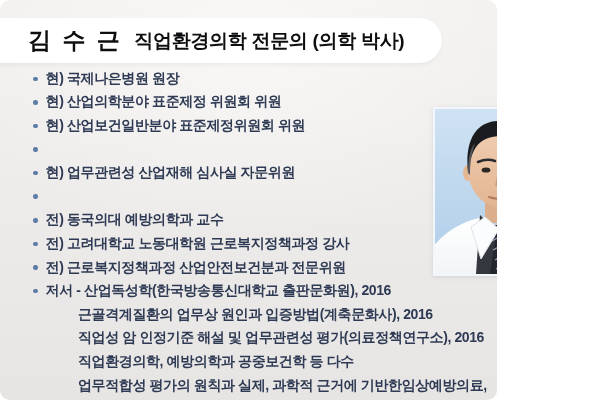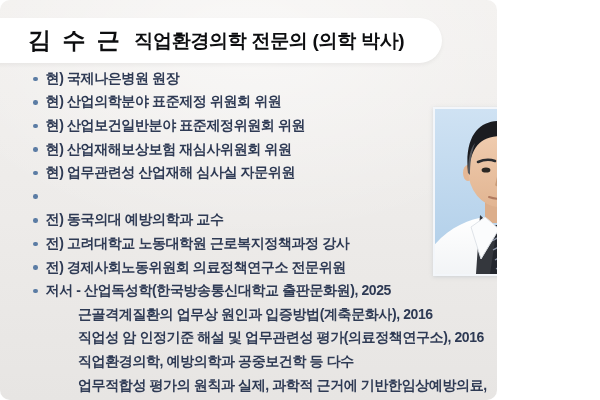--- a/index.html
+++ b/index.html
@@ -63,44 +63,43 @@
     <div class="row">
         <span class="bullet"></span>
         <span class="txt">현) 산업의학분야 표준제정 위원회 위원</span>
       </div>
     <div class="row">
         <span class="bullet"></span>
         <span class="txt">현) 산업보건일반분야 표준제정위원회 위원</span>
       </div>
     <div class="row">
         <span class="bullet"></span>
-        <span class="txt">현) 산업재해보상보험 재심사위원회 위원</span>
       </div>
     <div class="row">
         <span class="bullet"></span>
         <span class="txt">현) 업무관련성 산업재해 심사실 자문위원</span>
       </div>
     <div class="row">
         <span class="bullet"></span>
       </div>
     <div class="row">
         <span class="bullet"></span>
         <span class="txt">전) 동국의대 예방의학과 교수</span>
       </div>
     <div class="row">
         <span class="bullet"></span>
         <span class="txt">전) 고려대학교 노동대학원 근로복지정책과정 강사</span>
       </div>
     <div class="row">
         <span class="bullet"></span>
-        <span class="txt">전) 경제사회노동위원회 의료정책연구소 전문위원</span>
+        <span class="txt">전) 근로복지정책과정 산업안전보건분과 전문위원</span>
       </div>
     <div class="row">
         <span class="bullet"></span>
-        <span class="txt">저서 - 산업독성학(한국방송통신대학교 출판문화원), 2025</span>
+        <span class="txt">저서 - 산업독성학(한국방송통신대학교 출판문화원), 2016</span>
       </div>
     <div class="row cont">
         <span class="txt">근골격계질환의 업무상 원인과 입증방법(계축문화사), 2016</span>
       </div>
     <div class="row cont">
         <span class="txt">직업성 암 인정기준 해설 및 업무관련성 평가(의료정책연구소), 2016</span>
       </div>
     <div class="row cont">
         <span class="txt">직업환경의학, 예방의학과 공중보건학 등 다수</span>
       </div>

